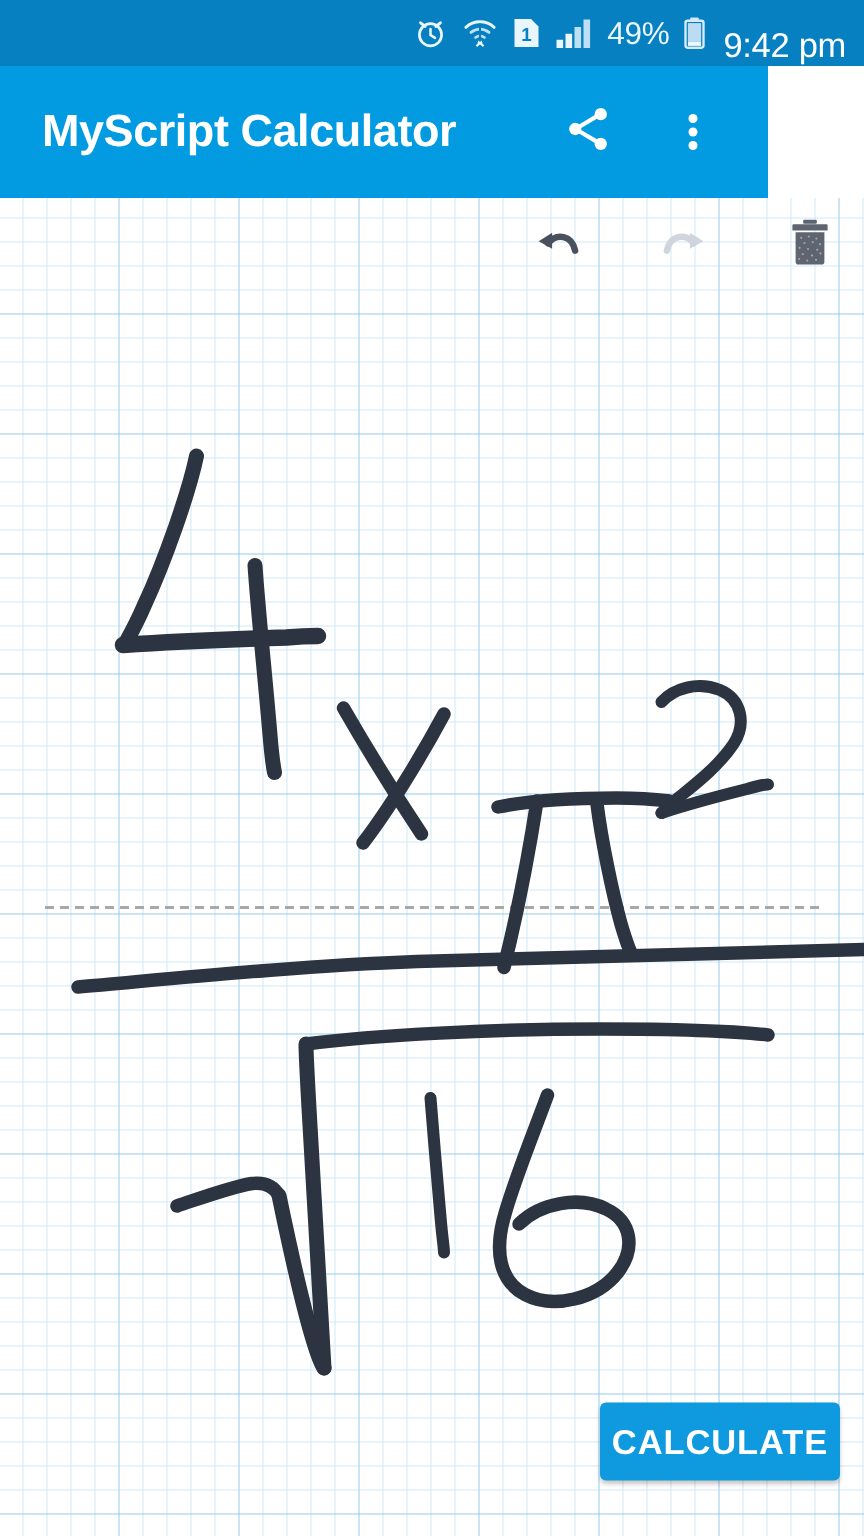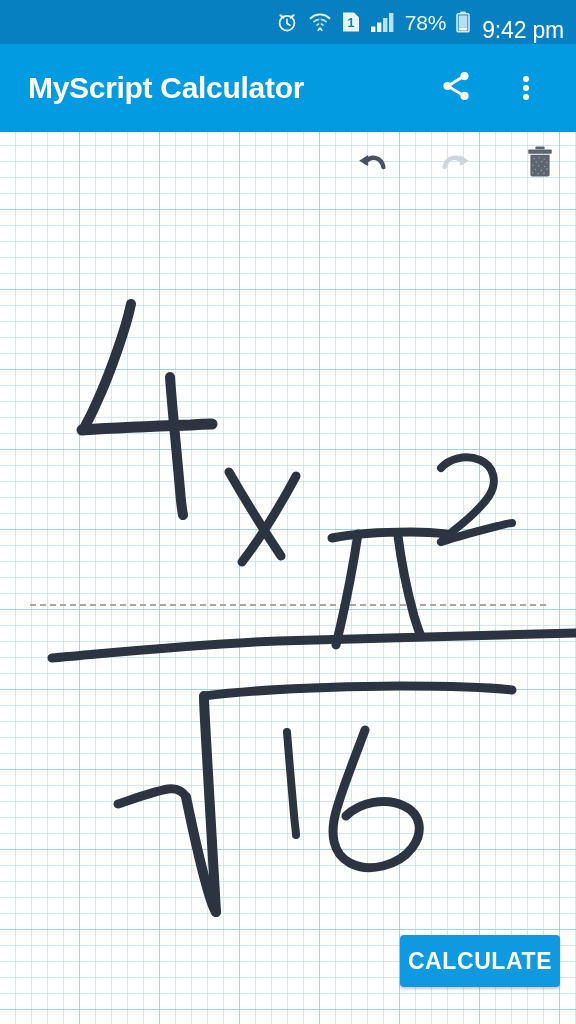--- a/index.html
+++ b/index.html
@@ -56,21 +56,21 @@
     letter-spacing: -0.2px;
     line-height: 1;
     margin-left: 2px;
     margin-top: 17px;
   }
 
   
   .app-bar {
     position: absolute;
     top: 44px; left: 0;
-    width: 576px;
+    width: 512px;
     height: 88px;
     background: #029ae0;
     display: flex;
     align-items: center;
     box-sizing: border-box;
     padding: 0 22px 0 28px;
   }
   .app-title {
     color: #ffffff;
     font-size: 30px;
@@ -215,21 +215,21 @@
 
       <span class="status-icon">
         <svg width="26" height="24" viewBox="0 0 26 24">
           <rect x="1" y="16.5" width="4.4" height="5.5" fill="#eaf6fd"></rect>
           <rect x="7" y="12.5" width="4.4" height="9.5" fill="#eaf6fd"></rect>
           <rect x="13" y="8" width="4.4" height="14" fill="#bcdff3"></rect>
           <rect x="19" y="3" width="4.4" height="19" fill="#bcdff3"></rect>
         </svg>
       </span>
 
-      <span class="status-text">78%</span>
+      <span class="status-text">49%</span>
 
       <span class="status-icon">
         <svg width="16" height="24" viewBox="0 0 16 24">
           <rect x="5.2" y="1.6" width="5.6" height="2.4" rx="0.6" fill="#cfe7f7"></rect>
           <rect x="2" y="3.8" width="12" height="18" rx="1.4" fill="none" stroke="#d6eaf8" stroke-width="1.6"></rect>
           <rect x="3.6" y="5.4" width="8.8" height="12.2" fill="#bbdcf2"></rect>
           <rect x="3.6" y="17.6" width="8.8" height="3" fill="#eef8fd"></rect>
         </svg>
       </span>
 

